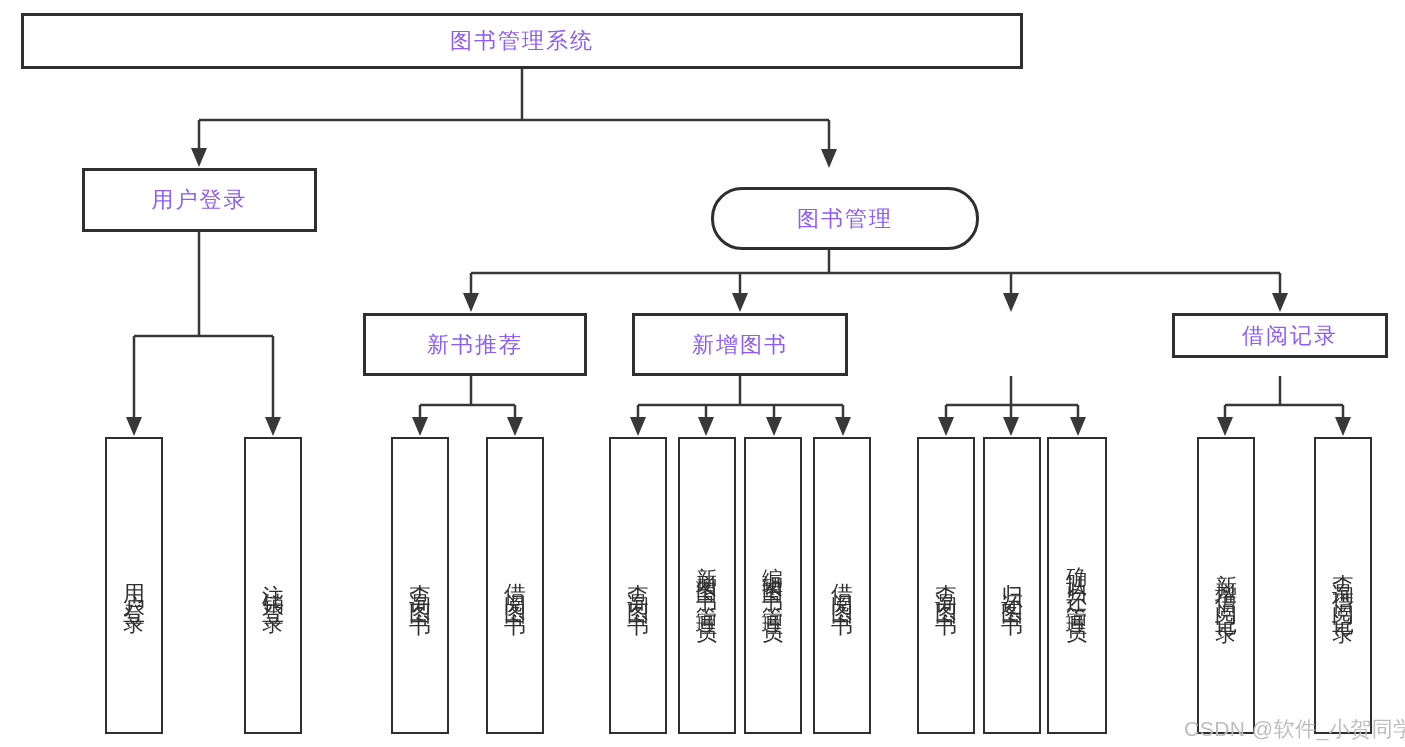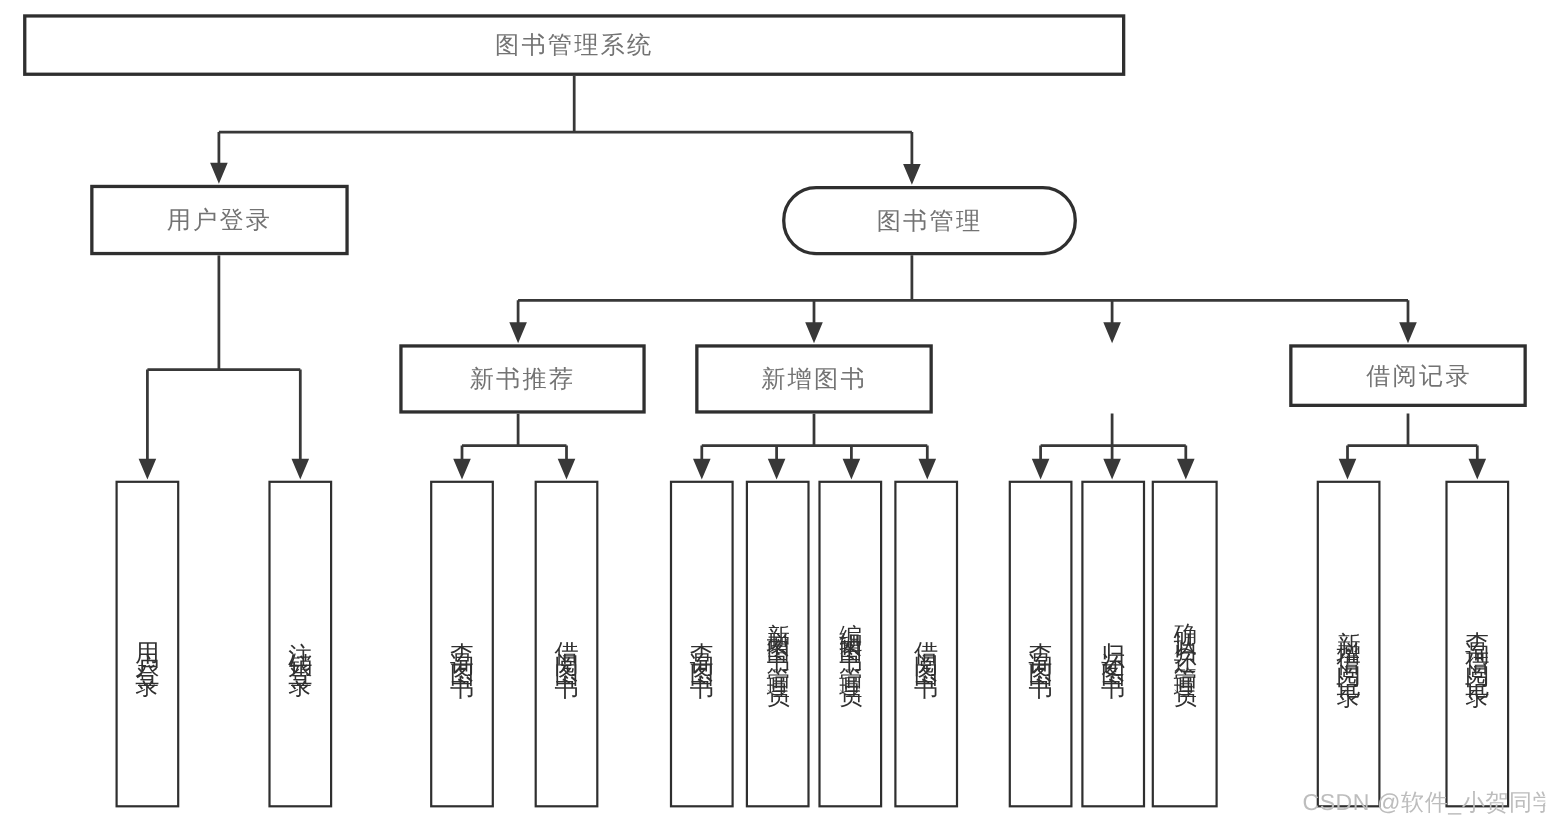--- a/index.html
+++ b/index.html
@@ -10,21 +10,21 @@
     font-family:"Liberation Sans","DejaVu Sans",sans-serif;
     overflow:hidden;
   }
   #wires{position:absolute;left:0;top:0;width:1405px;height:747px;}
   .hbox{
     position:absolute;
     background:var(--bg,#ffffff);
     border:3px solid var(--border,#2f2f2f);
     box-sizing:border-box;
     display:flex;align-items:center;justify-content:center;
-    font-size:22px;letter-spacing:2px;color:#737373;
+    font-size:22px;letter-spacing:2px;color:#8b5cf6;
     white-space:nowrap;
   }
   .vbox{
     position:absolute;top:437px;height:297px;width:58px;
     background:var(--bg,#ffffff);
     border:2.5px solid var(--border,#2f2f2f);
     box-sizing:border-box;
     display:flex;align-items:center;justify-content:center;
   }
   .vtext{
@@ -74,25 +74,25 @@
       M938 417 L954 417 L946 436 Z
       M1003 417 L1019 417 L1011 436 Z
       M1070 417 L1086 417 L1078 436 Z
       M1217 417 L1233 417 L1225 436 Z
       M1335 417 L1351 417 L1343 436 Z"></path>
   </svg>
 
   <div class="hbox" style="left:21px;top:13px;width:1002px;height:56px;">图书管理系统</div>
 
   <div class="hbox" style="left:82px;top:168px;width:235px;height:64px;">用户登录</div>
-  <div class="hbox" style="left:711px;top:169px;width:268px;height:63px;border-radius:31px;">图书管理</div>
+  <div class="hbox" style="left:711px;top:187px;width:268px;height:63px;border-radius:31px;">图书管理</div>
 
   <div class="hbox" style="left:363px;top:313px;width:224px;height:63px;">新书推荐</div>
   <div class="hbox" style="left:632px;top:313px;width:216px;height:63px;">新增图书</div>
-  <div class="hbox" style="left:1172px;top:313px;width:216px;height:57px;padding-left:20px;">借阅记录</div>
+  <div class="hbox" style="left:1172px;top:313px;width:216px;height:45px;padding-left:20px;">借阅记录</div>
 
   <div class="vbox" style="left:105px;">
     <span class="vtext">用户登录</span>
   </div>
   <div class="vbox" style="left:244px;">
     <span class="vtext">注销登录</span>
   </div>
 
   <div class="vbox" style="left:391px;">
     <span class="vtext">查询图书</span>

